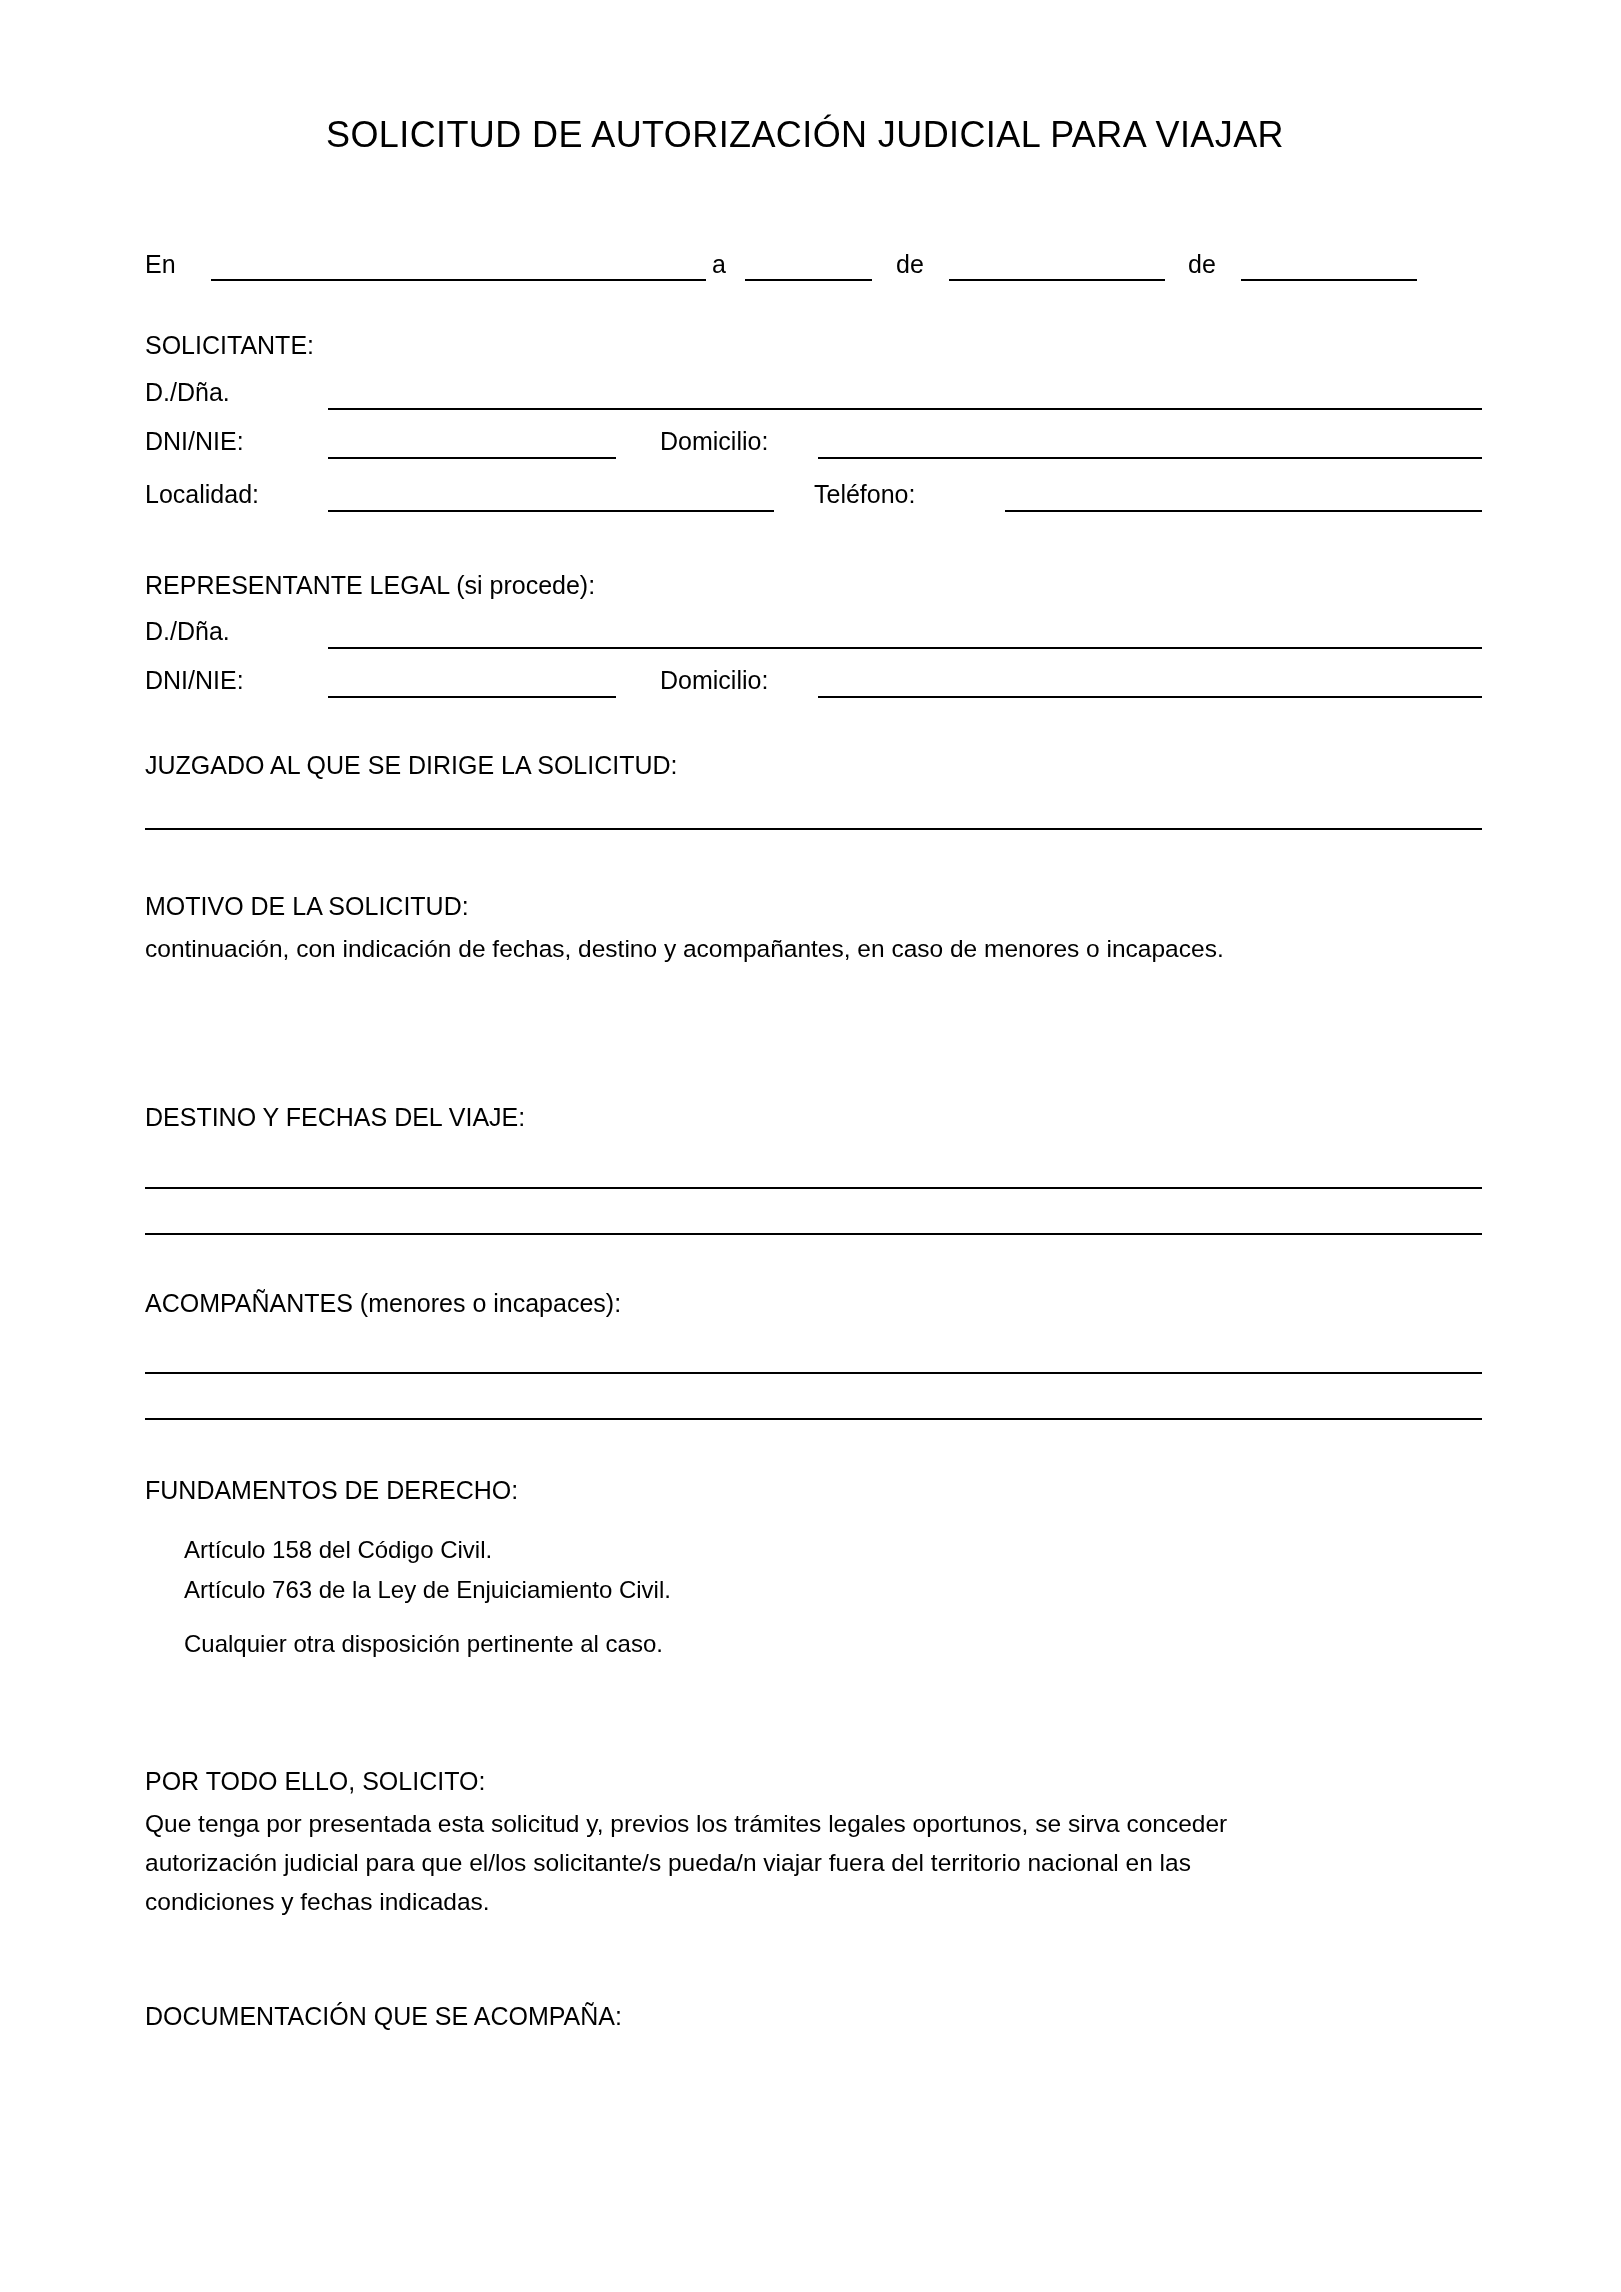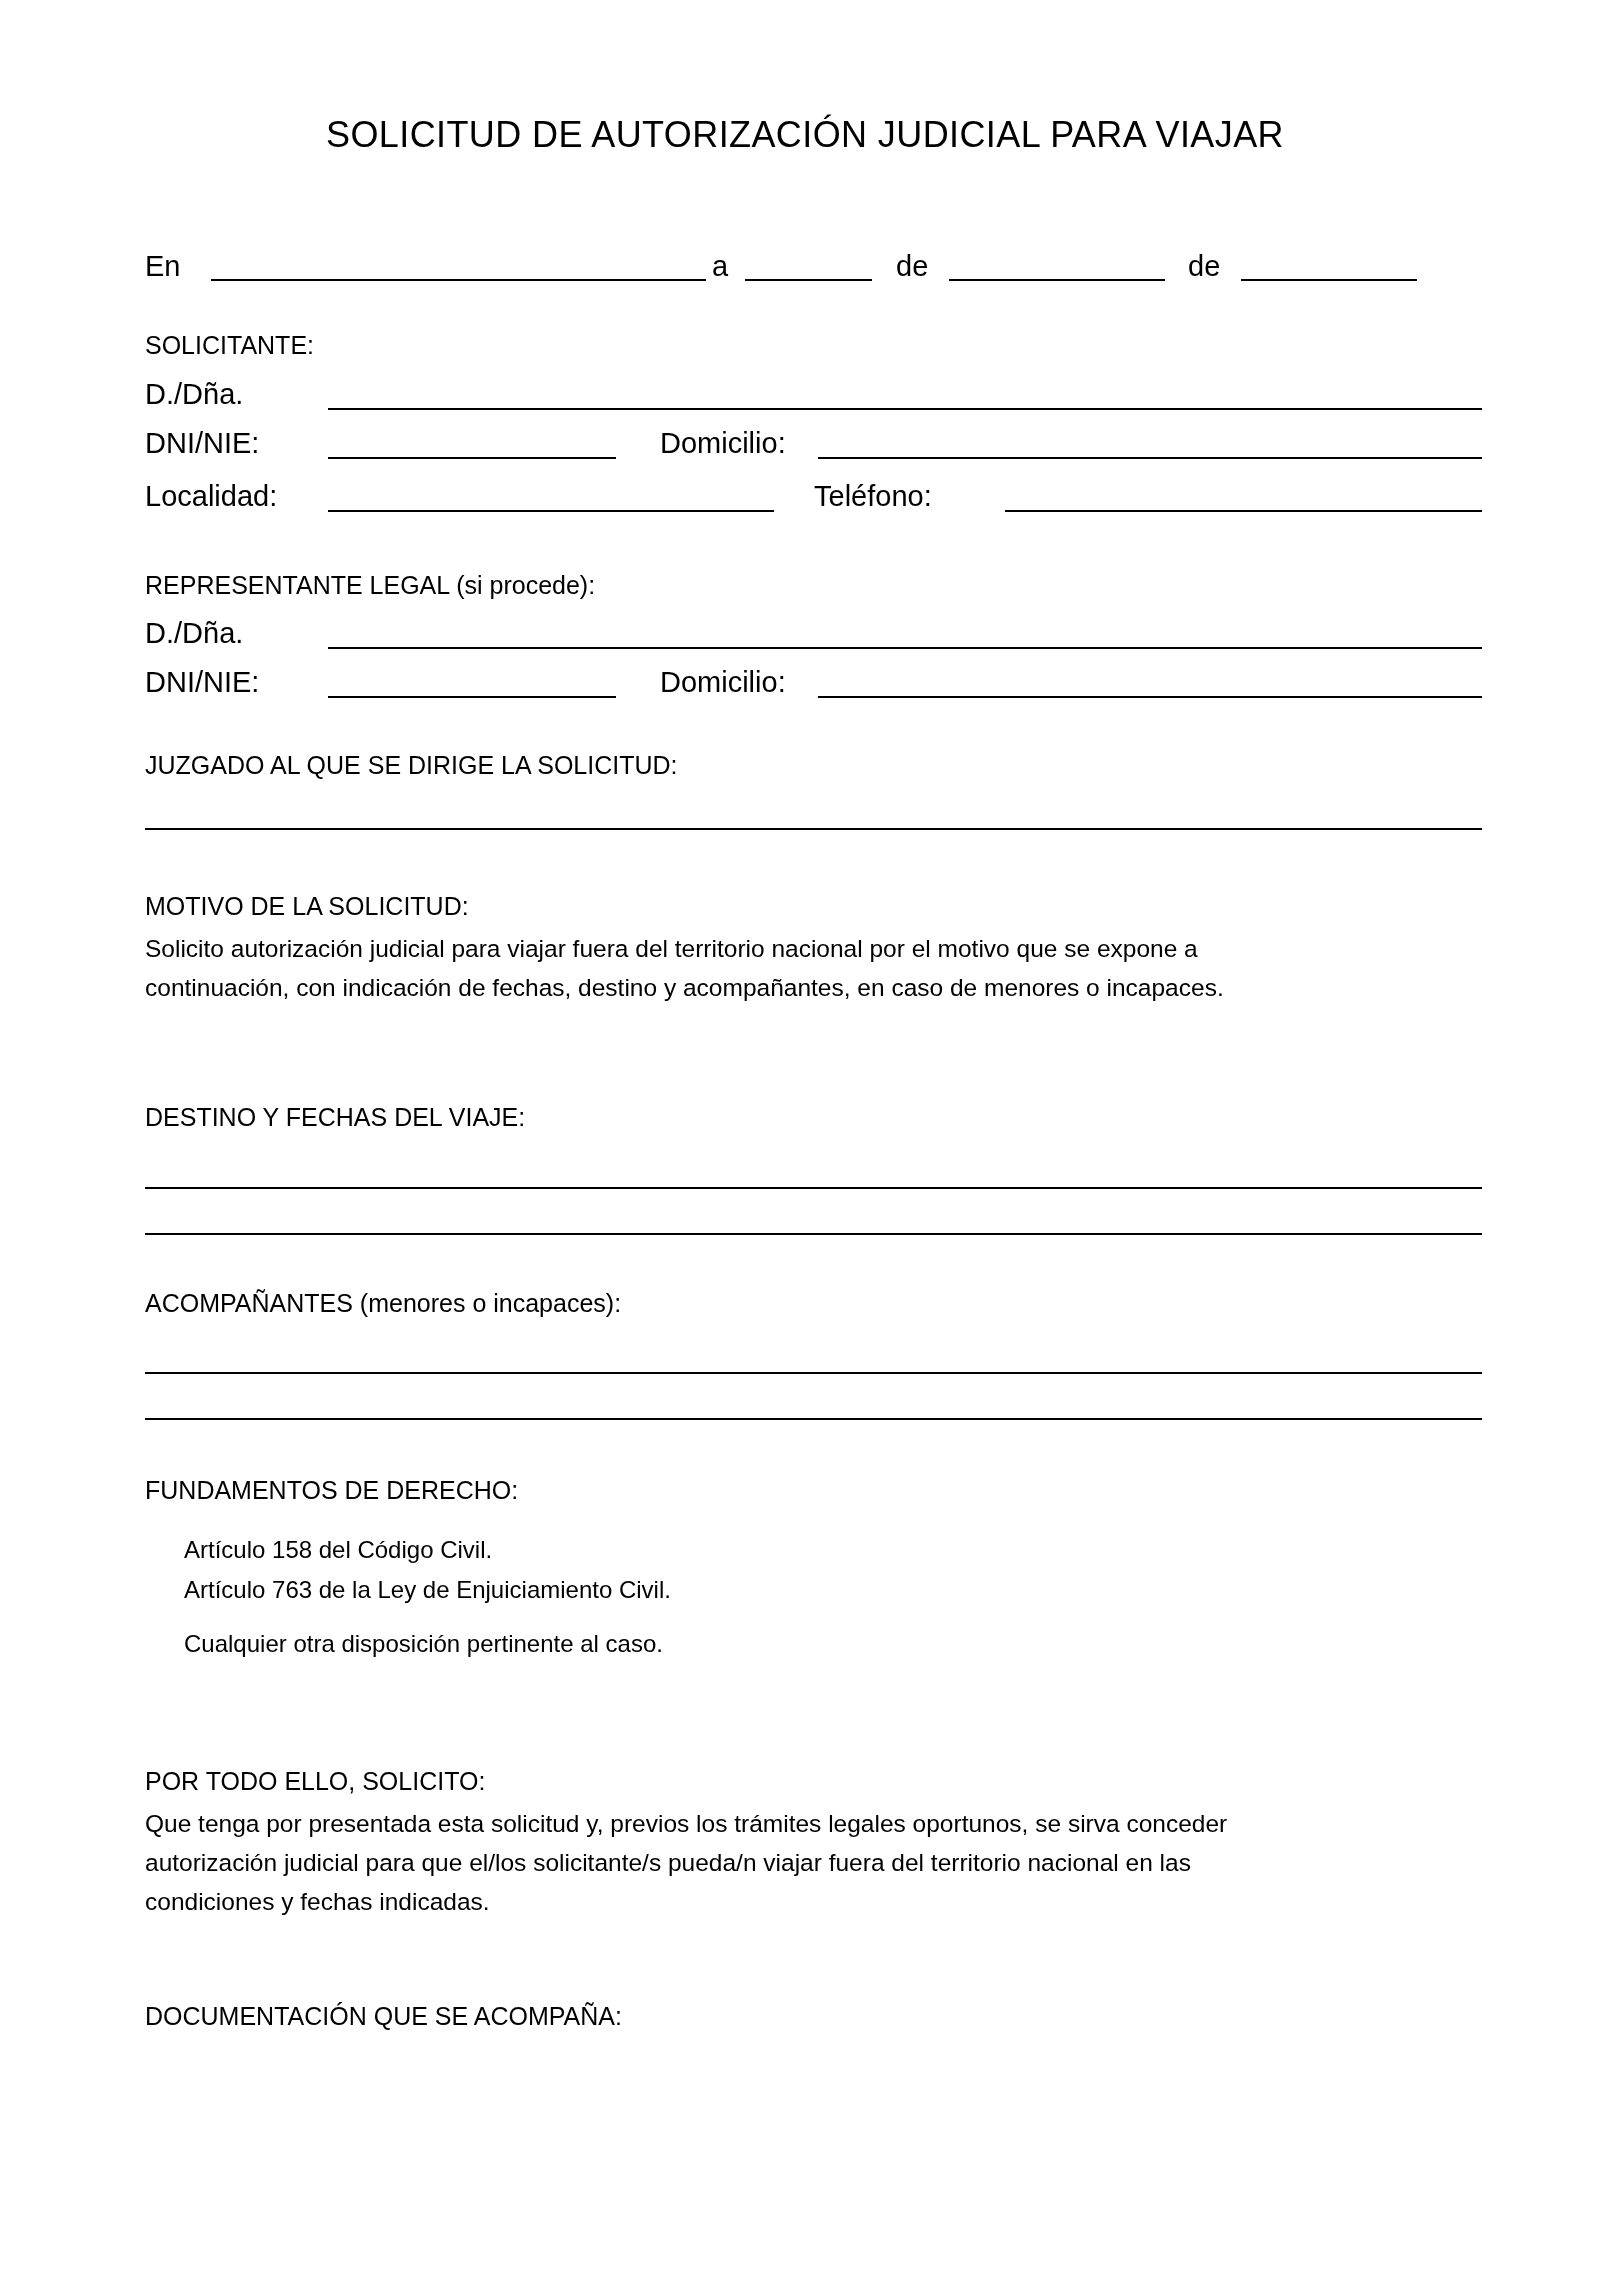--- a/index.html
+++ b/index.html
@@ -35,21 +35,21 @@
     width: 1610px;
     text-align: center;
     font-size: 36px;
     font-weight: 400;
     letter-spacing: 0.4px;
     white-space: nowrap;
   }
 
   
   .label {
-    font-size: 29px;
+    font-size: 25px;
     font-weight: 400;
     white-space: nowrap;
     line-height: 1;
   }
   .heading {
     font-size: 25px;
     font-weight: 400;
     white-space: nowrap;
     line-height: 1;
   }
@@ -139,21 +139,20 @@
   <div class="label abs" style="top:668px;left:660px;">Domicilio:</div>
   <div class="abs" style="top:663px;left:818px;width:664px;height:33px;"></div>
   <div class="rule" style="top:696px;left:818px;width:664px;"></div>
 
   <div class="heading abs" style="top:753px;left:145px;">JUZGADO AL QUE SE DIRIGE LA SOLICITUD:</div>
   <div class="abs" style="top:790px;left:145px;width:1337px;height:39px;"></div>
   <div class="rule" style="top:828px;left:145px;width:1337px;"></div>
 
   <div class="heading abs" style="top:894px;left:145px;">MOTIVO DE LA SOLICITUD:</div>
   <div class="abs" style="top:929px;left:145px;width:1337px;">
-    <div class="para">Solicito autorización judicial para viajar fuera del territorio nacional por el motivo que se expone a</div>
     <div class="para">continuación, con indicación de fechas, destino y acompañantes, en caso de menores o incapaces.</div>
   </div>
 
   <div class="heading abs" style="top:1105px;left:145px;">DESTINO Y FECHAS DEL VIAJE:</div>
 
   <div class="abs" style="top:1149px;left:145px;width:1337px;height:39px;"></div>
   <div class="rule" style="top:1187px;left:145px;width:1337px;"></div>
 
   <div class="abs" style="top:1195px;left:145px;width:1337px;height:39px;"></div>
   <div class="rule" style="top:1233px;left:145px;width:1337px;"></div>

